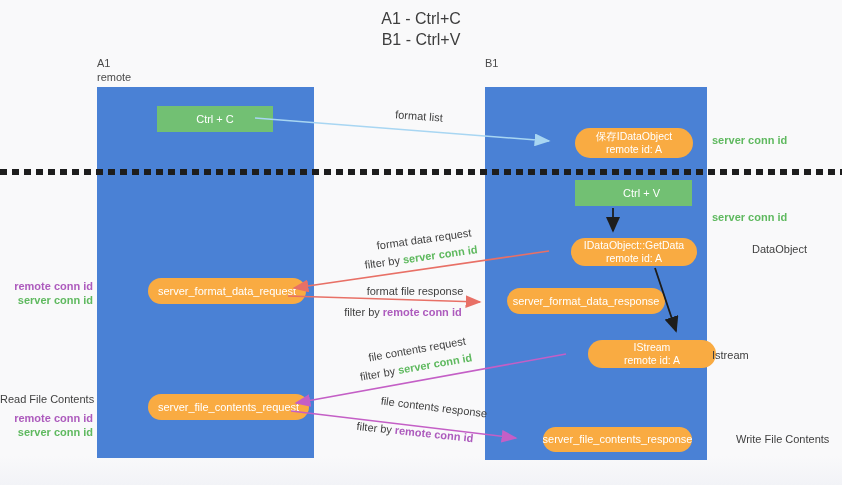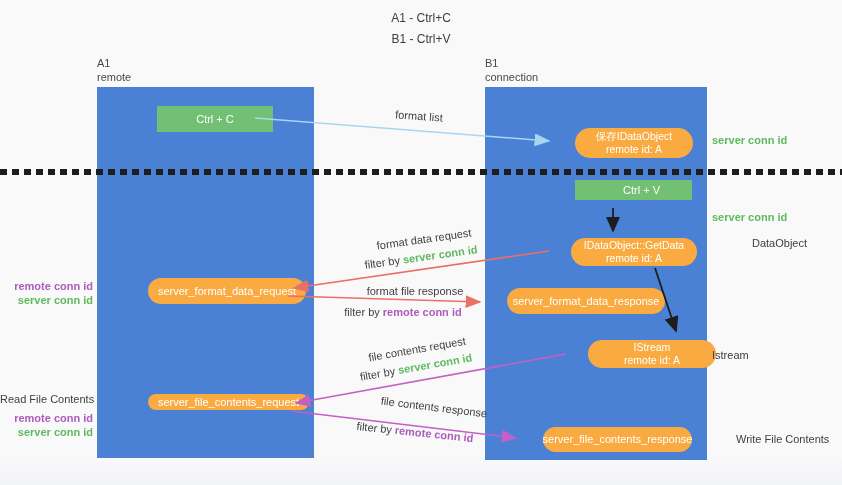--- a/index.html
+++ b/index.html
@@ -7,21 +7,21 @@
   .stage {
     position: relative;
     width: 842px;
     height: 485px;
     background: linear-gradient(#f9f9fa 94%, #f2f3f7);
     font-family: "Liberation Sans", sans-serif;
     overflow: hidden;
   }
   .title {
     position: absolute; top: 8px; left: 0; width: 842px;
-    text-align: center; font-size: 12px; line-height: 21px; color: #3d3d3d;
+    text-align: center; font-size: 16px; line-height: 21px; color: #3d3d3d;
   }
   .lane-header {
     position: absolute; top: 56px; text-align: left;
     font-size: 11px; line-height: 14px; color: #4a4a4a;
   }
   .lane-header.a { left: 97px; width: 217px; }
   .lane-header.b { left: 485px; width: 222px; }
   .panel {
     position: absolute; top: 87px; background: #4a81d5; z-index: 1;
   }
@@ -33,26 +33,26 @@
   }
   .node {
     position: absolute; z-index: 4;
     display: flex; flex-direction: column; align-items: center; justify-content: center;
     color: #ffffff; text-align: center; font-size: 11px; line-height: 13px; margin-left: 20px;
   }
   .node.green { background: #72c073; }
   .node.orange { background: #f9ab42; border-radius: 15px; }
   .node-ctrl-c        { left: 137px; top: 106px; width: 116px; height: 26px; }
   .node-save-ido      { left: 555px; top: 128px; width: 118px; height: 30px; font-size: 10.5px; }
-  .node-ctrl-v        { left: 555px; top: 180px; width: 117px; height: 20px; padding-left: 16px; }
+  .node-ctrl-v        { left: 555px; top: 180px; width: 117px; height: 26px; padding-left: 16px; }
   .node-getdata       { left: 551px; top: 238px; width: 126px; height: 28px; font-size: 10.5px; }
   .node-fmt-req       { left: 128px; top: 278px; width: 158px; height: 26px; }
   .node-fmt-resp      { left: 487px; top: 288px; width: 158px; height: 26px; }
   .node-istream       { left: 568px; top: 340px; width: 128px; height: 28px; font-size: 10.5px; }
-  .node-file-req      { left: 128px; top: 394px; width: 161px; height: 16px; }
+  .node-file-req      { left: 128px; top: 394px; width: 161px; height: 26px; }
   .node-file-resp     { left: 523px; top: 427px; width: 149px; height: 25px; }
   svg.arrows { position: absolute; left: 0; top: 0; z-index: 5; pointer-events: none; }
   .arrow-label {
     position: absolute; z-index: 6; font-size: 11px; color: #3f3f3f;
     white-space: nowrap; text-align: center;
   }
   .lbl-format-list   { left: 374px; top: 110px; width: 90px;  transform: rotate(4deg); }
   .lbl-fdr           { left: 358px; top: 233px; width: 132px; transform: rotate(-8deg); }
   .lbl-fdr-filter    { left: 350px; top: 251px; width: 142px; transform: rotate(-8deg); }
   .lbl-fdresp        { left: 355px; top: 285px; width: 120px; }
@@ -66,21 +66,21 @@
   .side-label {
     position: absolute; z-index: 6; font-size: 11px; line-height: 14px;
     color: #3f3f3f; white-space: nowrap;
   }
   .side-label.right { left: 712px; text-align: left; }
   .side-label.left  { left: 0; width: 93px; text-align: right; }
   .side-label.green  { color: #5fb95f; font-weight: bold; }
   .side-label.purple { color: #ad5bbd; font-weight: bold; }
   .sl-srv-1   { top: 133px; }
   .sl-srv-2   { top: 210px; }
-  .sl-dataobj { top: 236px; padding-left: 40px; }
+  .sl-dataobj { top: 242px; padding-left: 40px; }
   .sl-istream { top: 348px; }
   .sl-write   { top: 432px; margin-left: 24px; }
   .sl-l-remote-1 { top: 279px; }
   .sl-l-server-1 { top: 293px; }
   .sl-read       { top: 392px; }
   .sl-l-remote-2 { top: 411px; }
   .sl-l-server-2 { top: 425px; }
 </style>
 </head>
 <body>
@@ -91,21 +91,20 @@
     <div>A1 - Ctrl+C</div>
     <div>B1 - Ctrl+V</div>
   </div>
 
   <div class="lane-header a">
     <div>A1</div>
     <div>remote</div>
   </div>
   <div class="lane-header b">
     <div>B1</div>
-    <div>connection</div>
   </div>
 
   <div class="panel a"></div>
   <div class="panel b"></div>
 
   <div class="dashed-line"></div>
 
   <svg class="arrows" width="842" height="485" viewBox="0 0 842 485">
     <defs>
       <marker id="head-blue" markerWidth="10" markerHeight="8" refX="9" refY="4" orient="auto">

